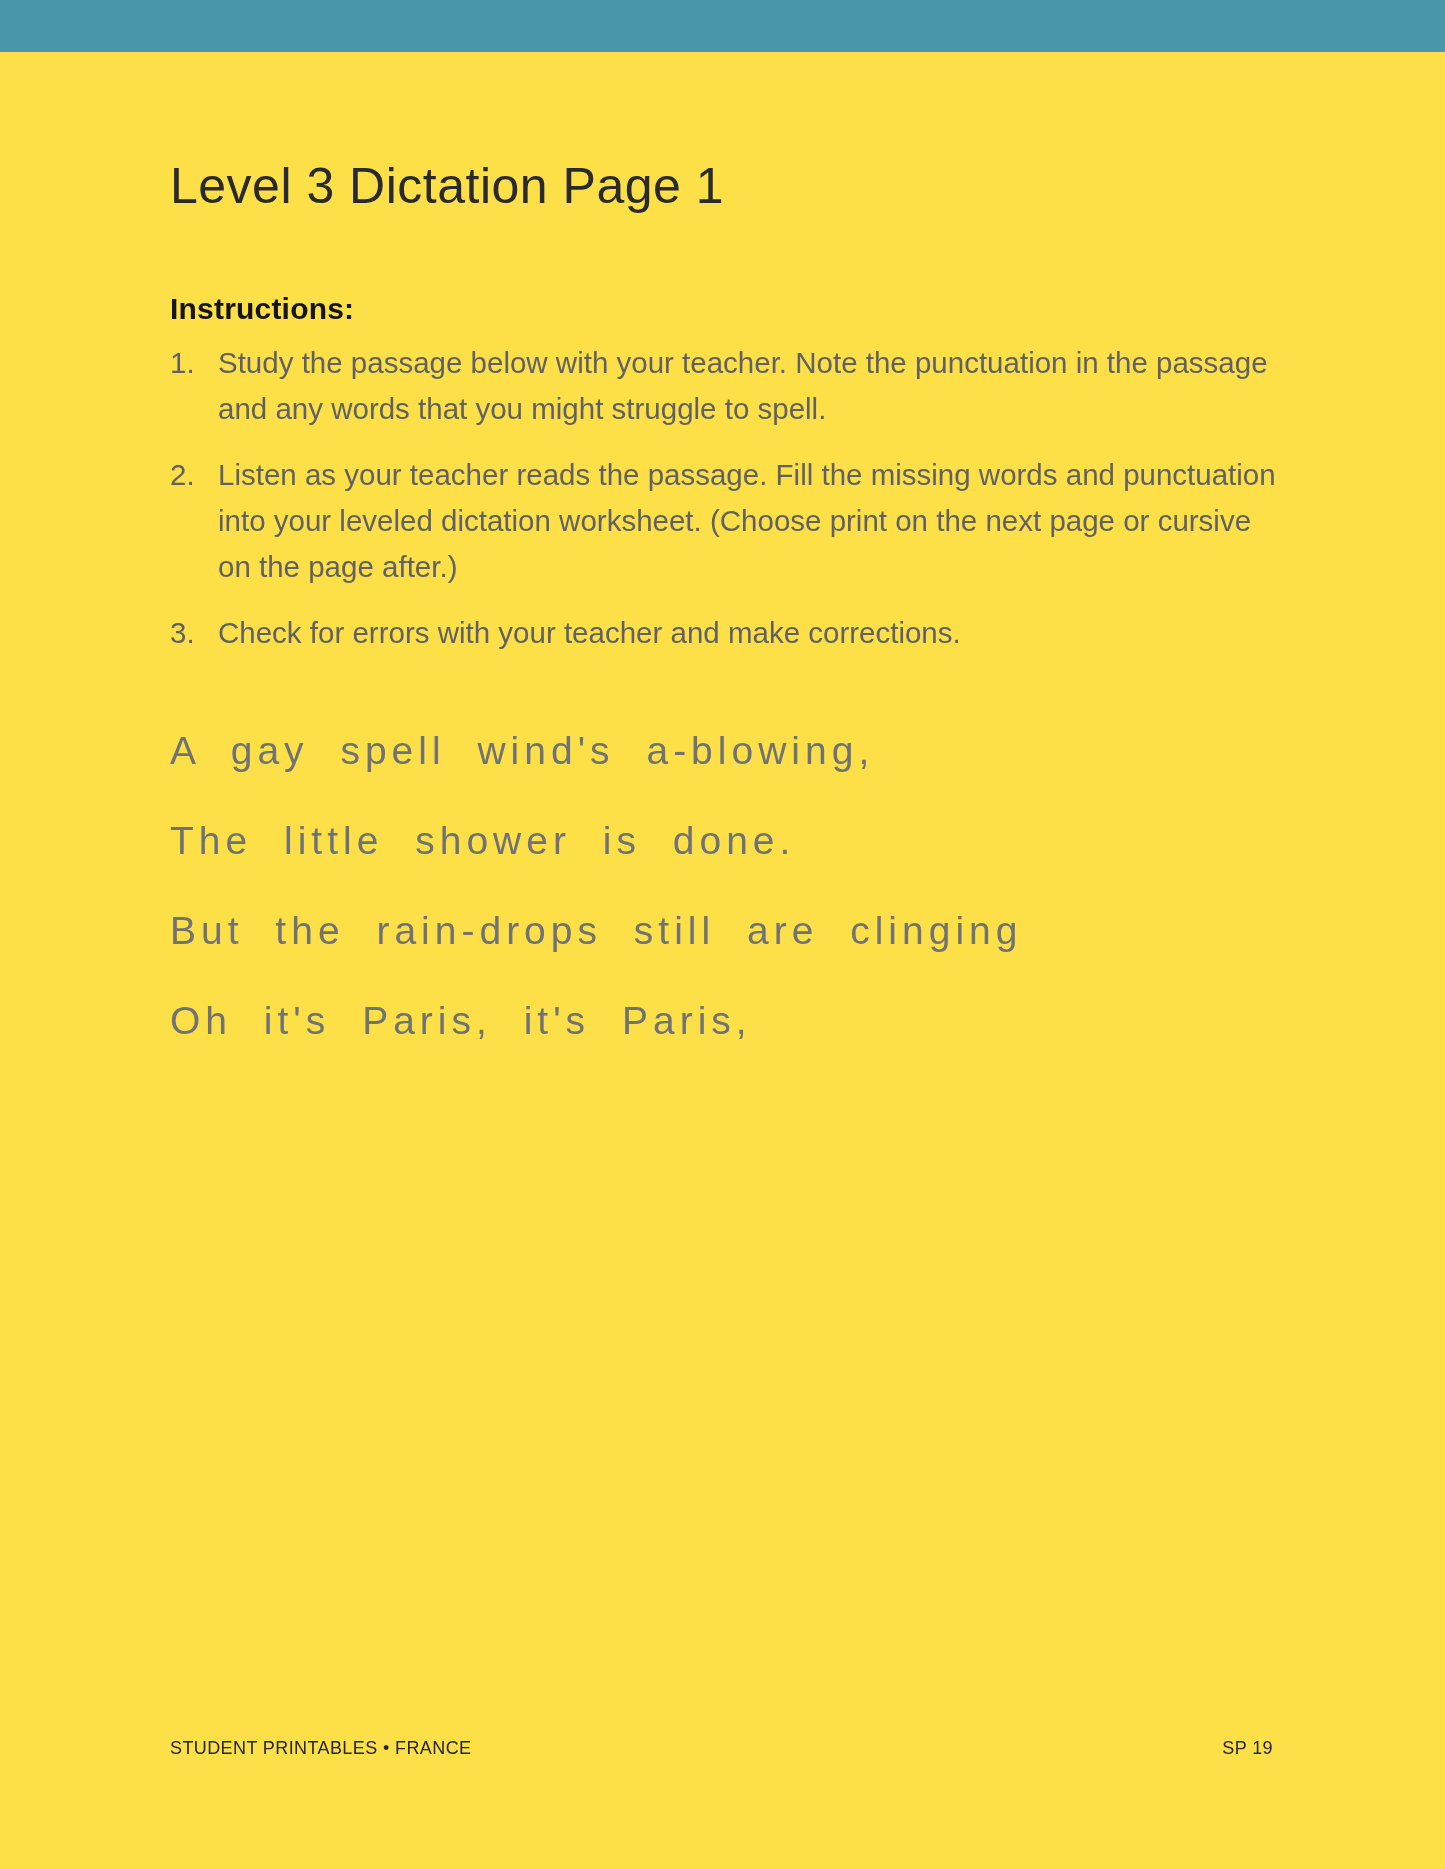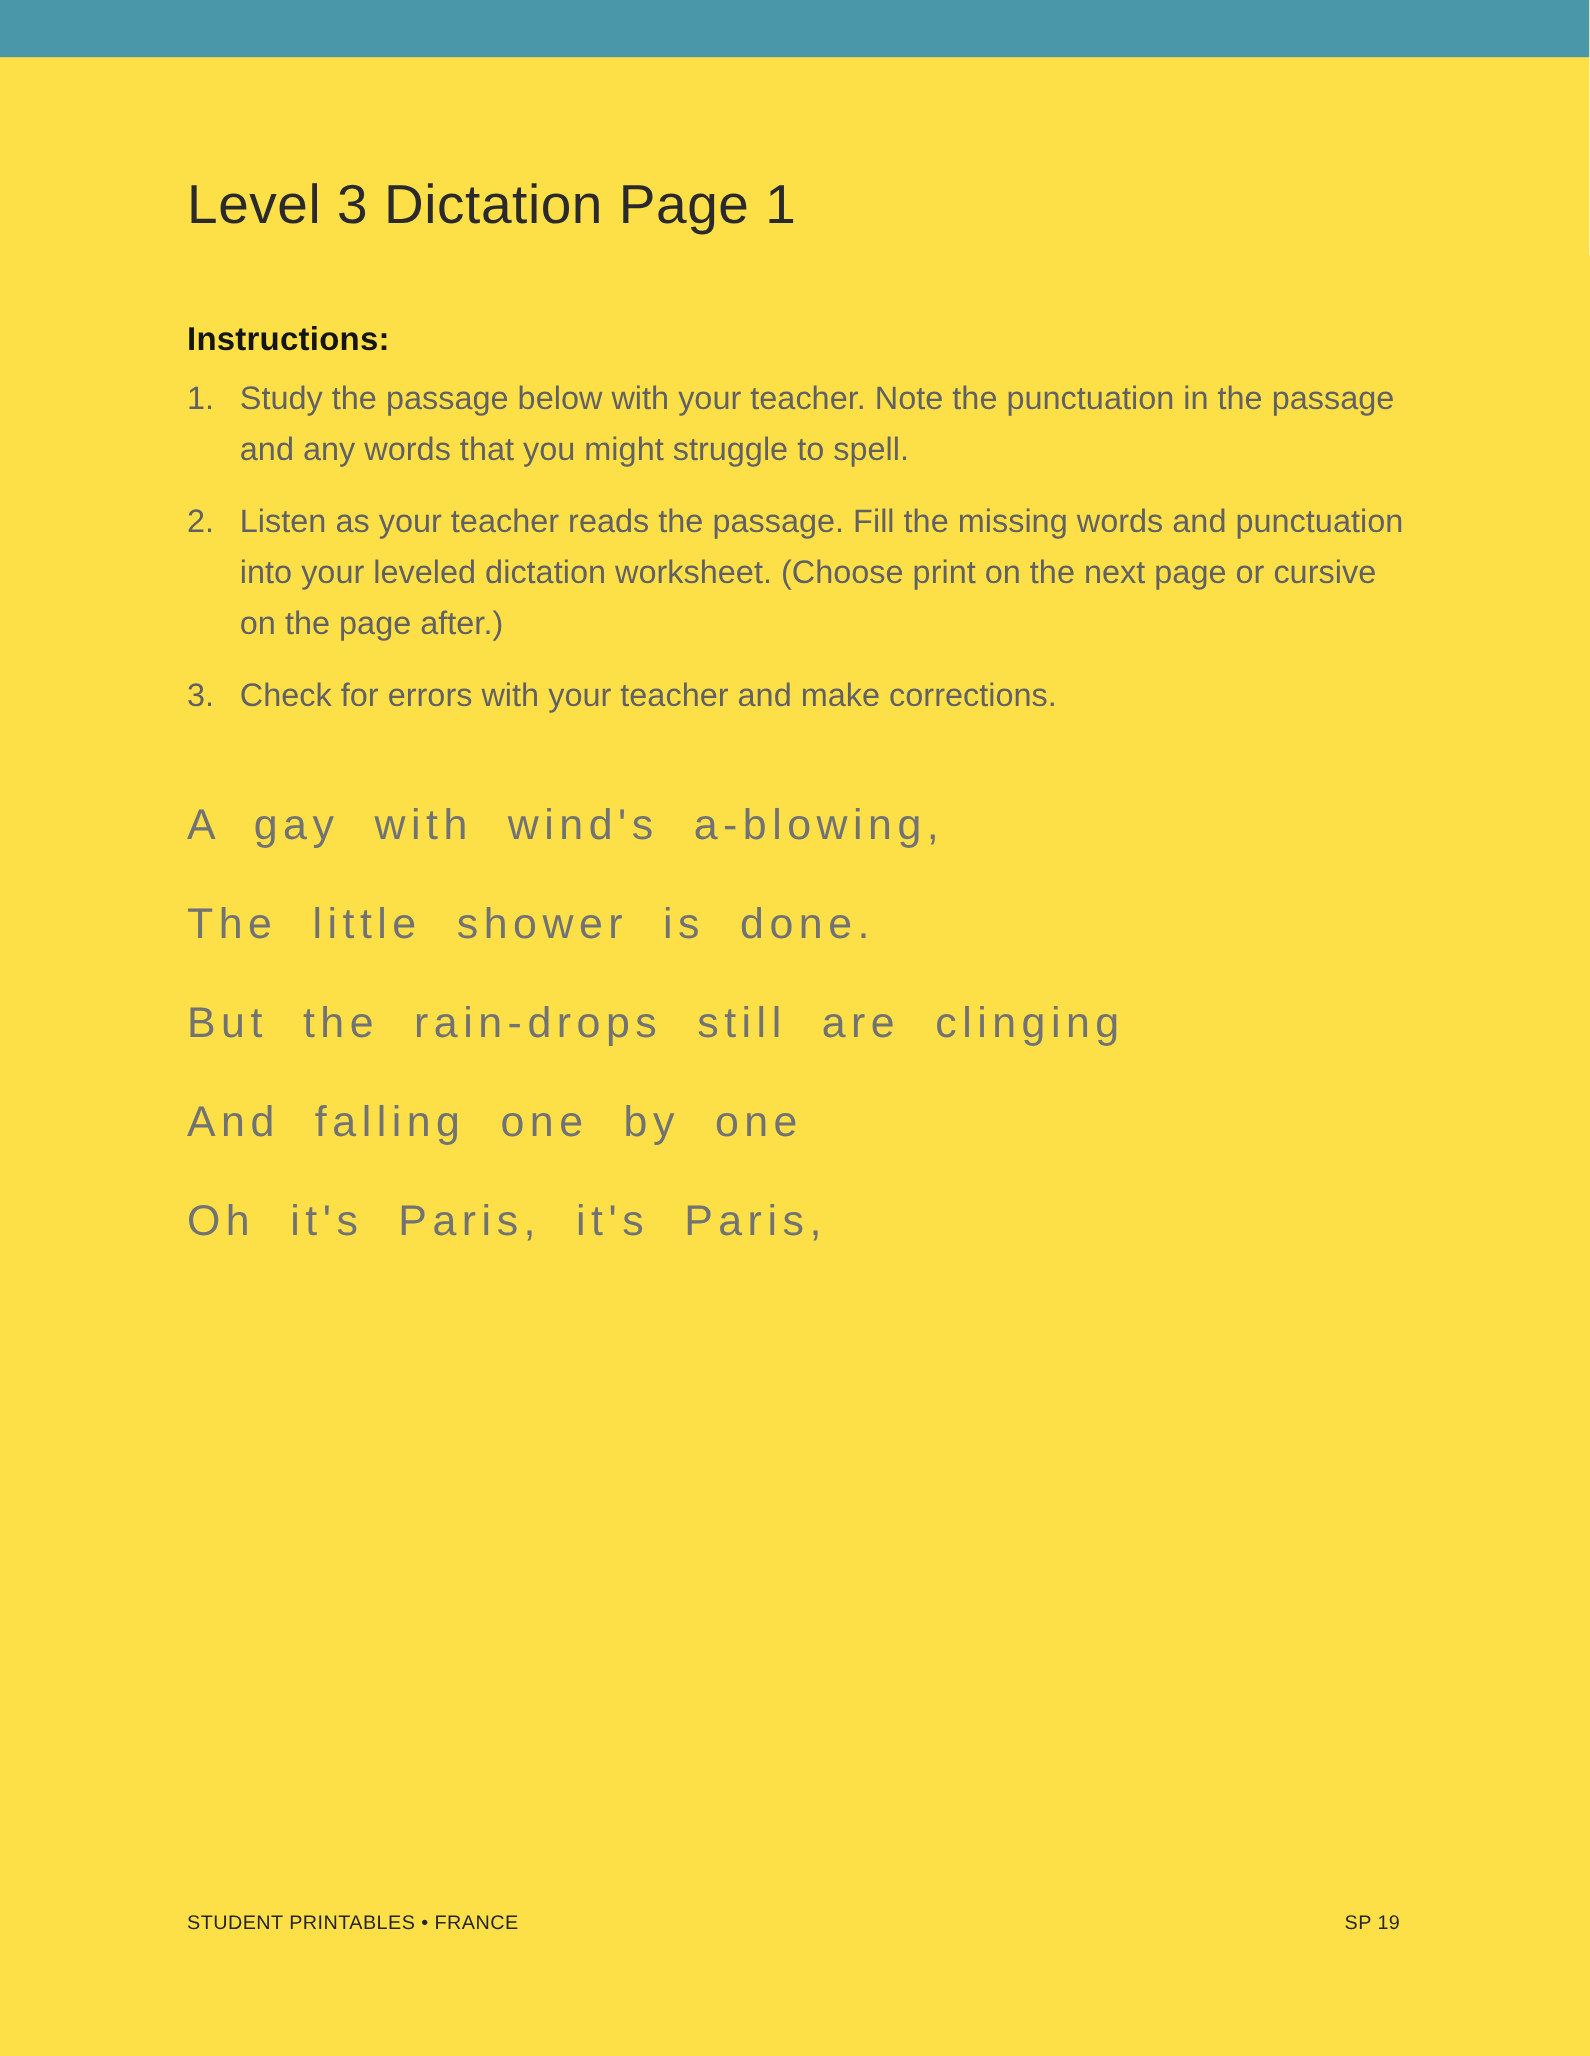--- a/index.html
+++ b/index.html
@@ -112,24 +112,23 @@
 into your leveled dictation worksheet. (Choose print on the next page or cursive
 on the page after.)</span>
     </div>
     <div class="instr-item">
       <span class="instr-num">3.</span>
       <span class="instr-text">Check for errors with your teacher and make corrections.</span>
     </div>
   </div>
 
   <div class="passage">
-    <div class="passage-line">A gay with wind's a-blowing,</div>
+    <div class="passage-line">A gay spell wind's a-blowing,</div>
     <div class="passage-line">The little shower is done.</div>
     <div class="passage-line">But the rain-drops still are clinging</div>
-    <div class="passage-line">And falling one by one</div>
     <div class="passage-line">Oh it's Paris, it's Paris,</div>
   </div>
 
   <div class="footer">
     <span>STUDENT PRINTABLES • FRANCE</span>
     <span>SP 19</span>
   </div>
 
 </div>
 

